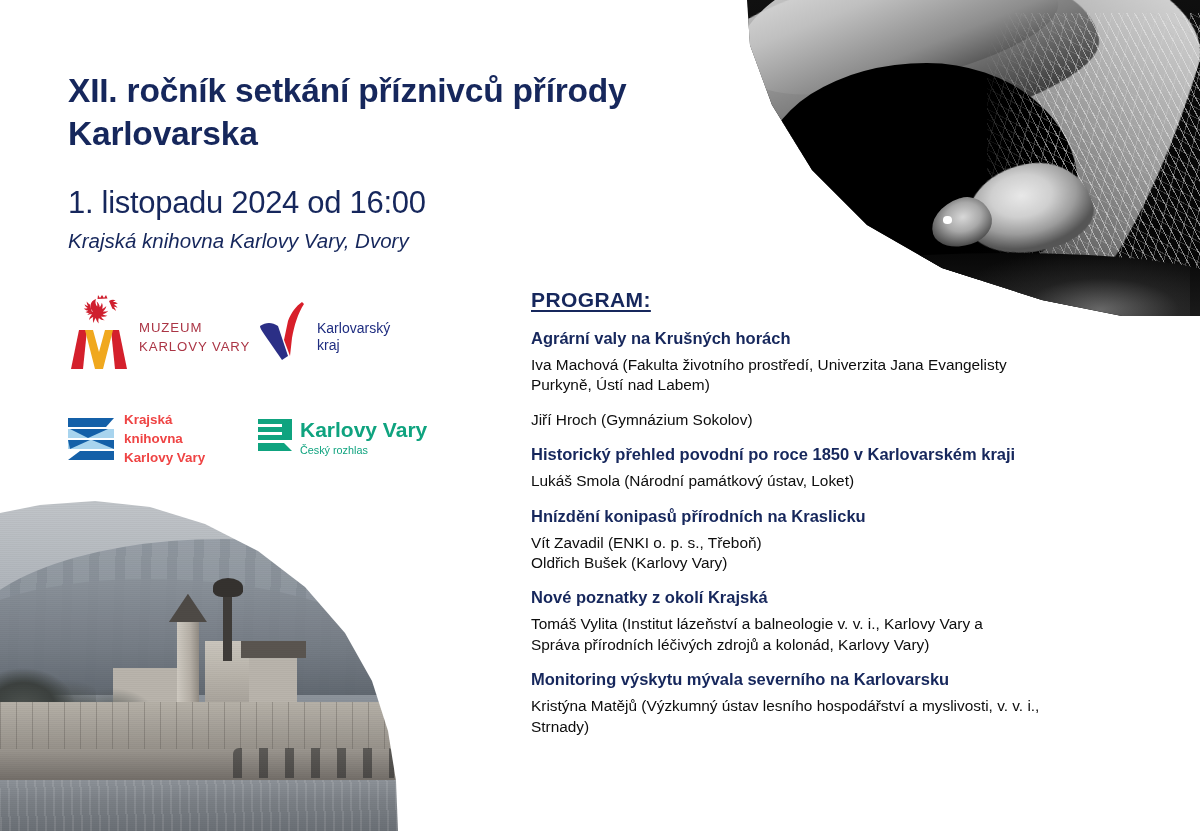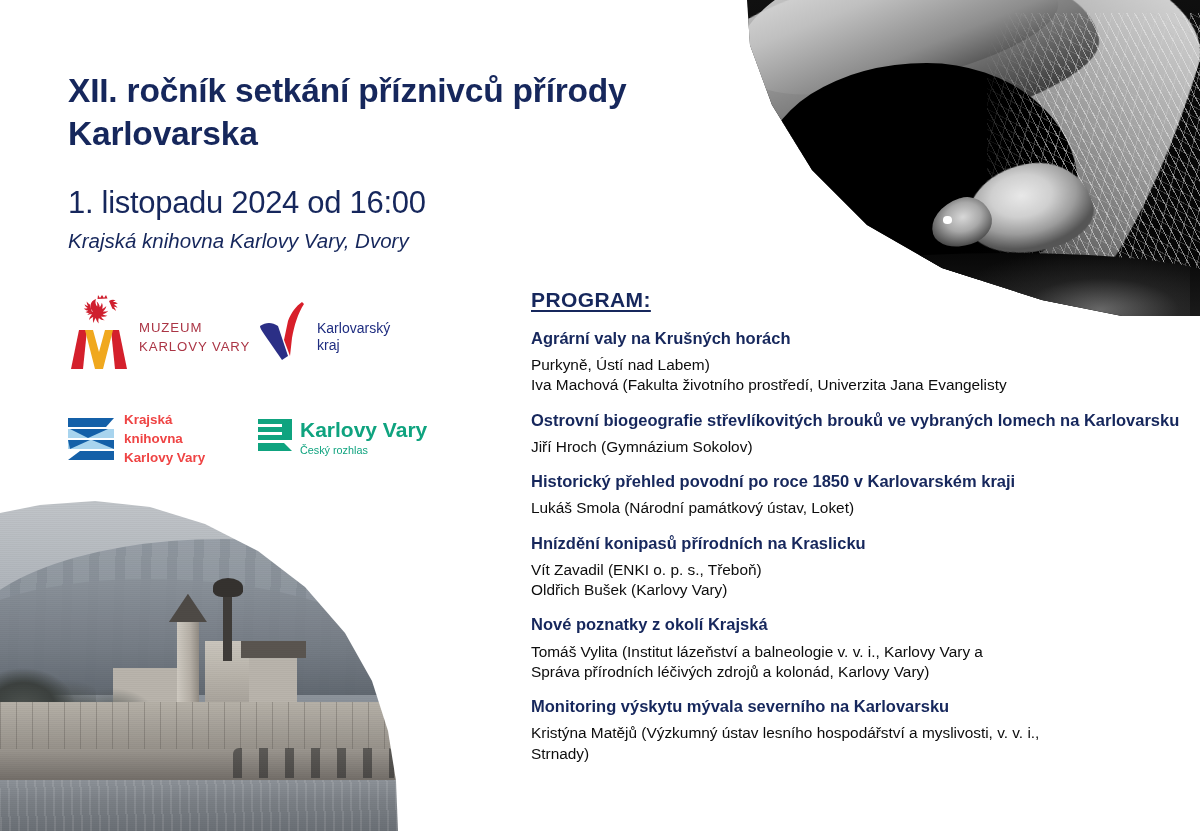--- a/index.html
+++ b/index.html
@@ -357,27 +357,26 @@
       <div class="crv-sub">Český rozhlas</div>
     </div>
   </div>
 
   <div id="program">
     <div id="program-heading">PROGRAM:</div>
 
     <div class="talk">
       <div class="talk-title">Agrární valy na Krušných horách</div>
       <div class="talk-speaker">
+        <span>Iva Machová (Fakulta životního prostředí, Univerzita Jana Evangelisty</span>
         <span>Purkyně, Ústí nad Labem)</span>
-        <span>Iva Machová (Fakulta životního prostředí, Univerzita Jana Evangelisty</span>
-      </div>
-    </div>
-
-    <div class="talk">
-      <div class="talk-title">Ostrovní biogeografie střevlíkovitých brouků ve vybraných lomech na Karlovarsku</div>
+      </div>
+    </div>
+
+    <div class="talk">
       <div class="talk-speaker">
         <span>Jiří Hroch (Gymnázium Sokolov)</span>
       </div>
     </div>
 
     <div class="talk">
       <div class="talk-title">Historický přehled povodní po roce 1850 v Karlovarském kraji</div>
       <div class="talk-speaker">
         <span>Lukáš Smola (Národní památkový ústav, Loket)</span>
       </div>

